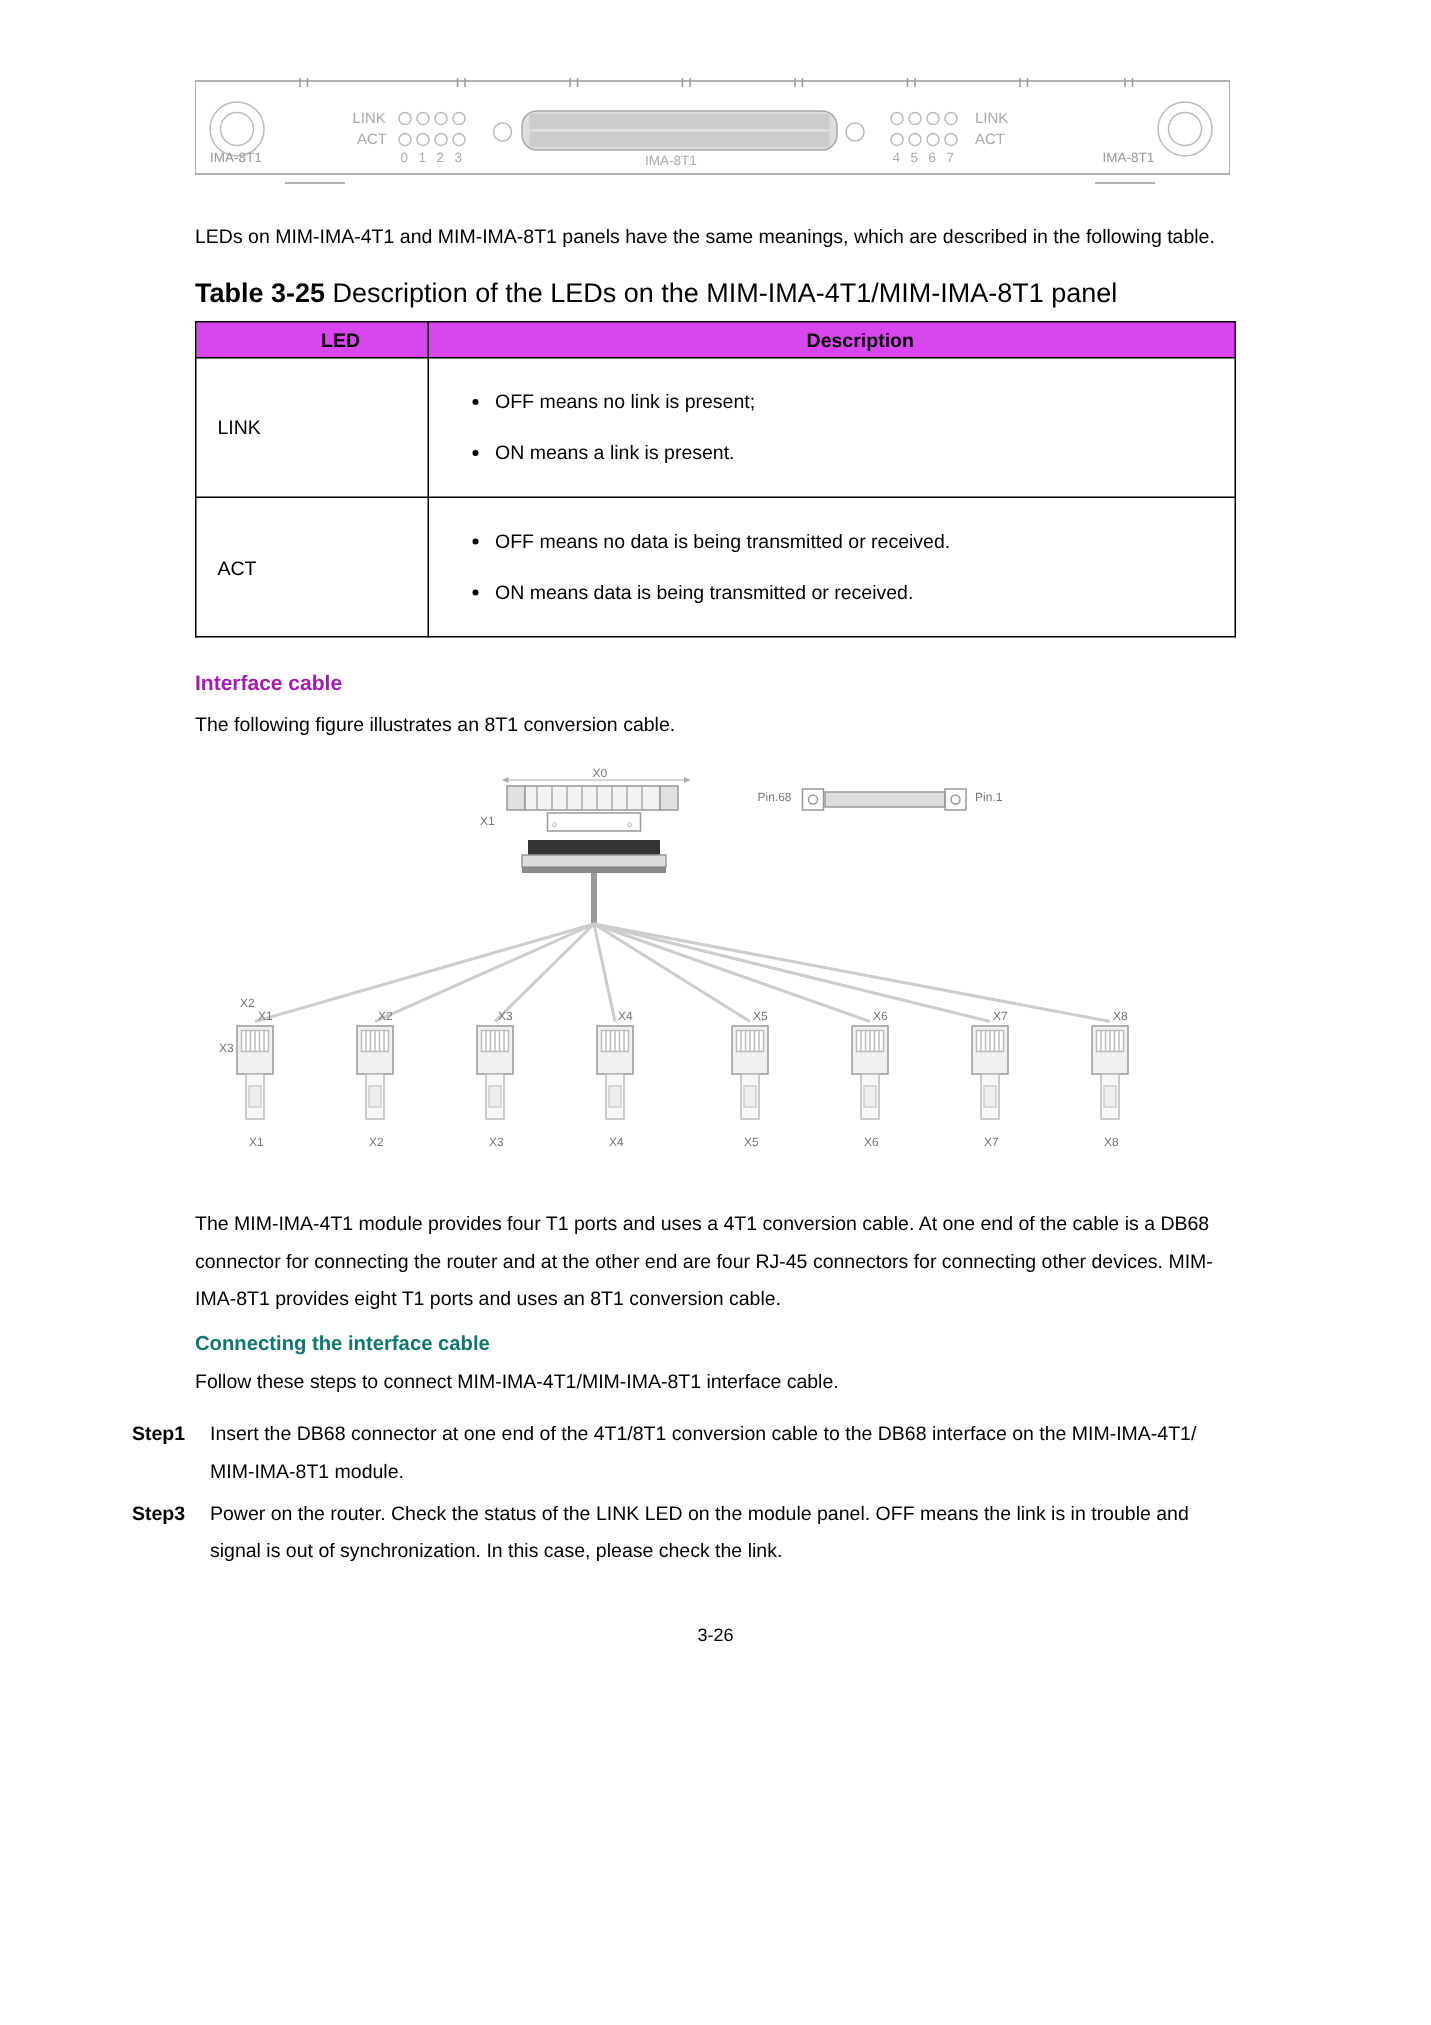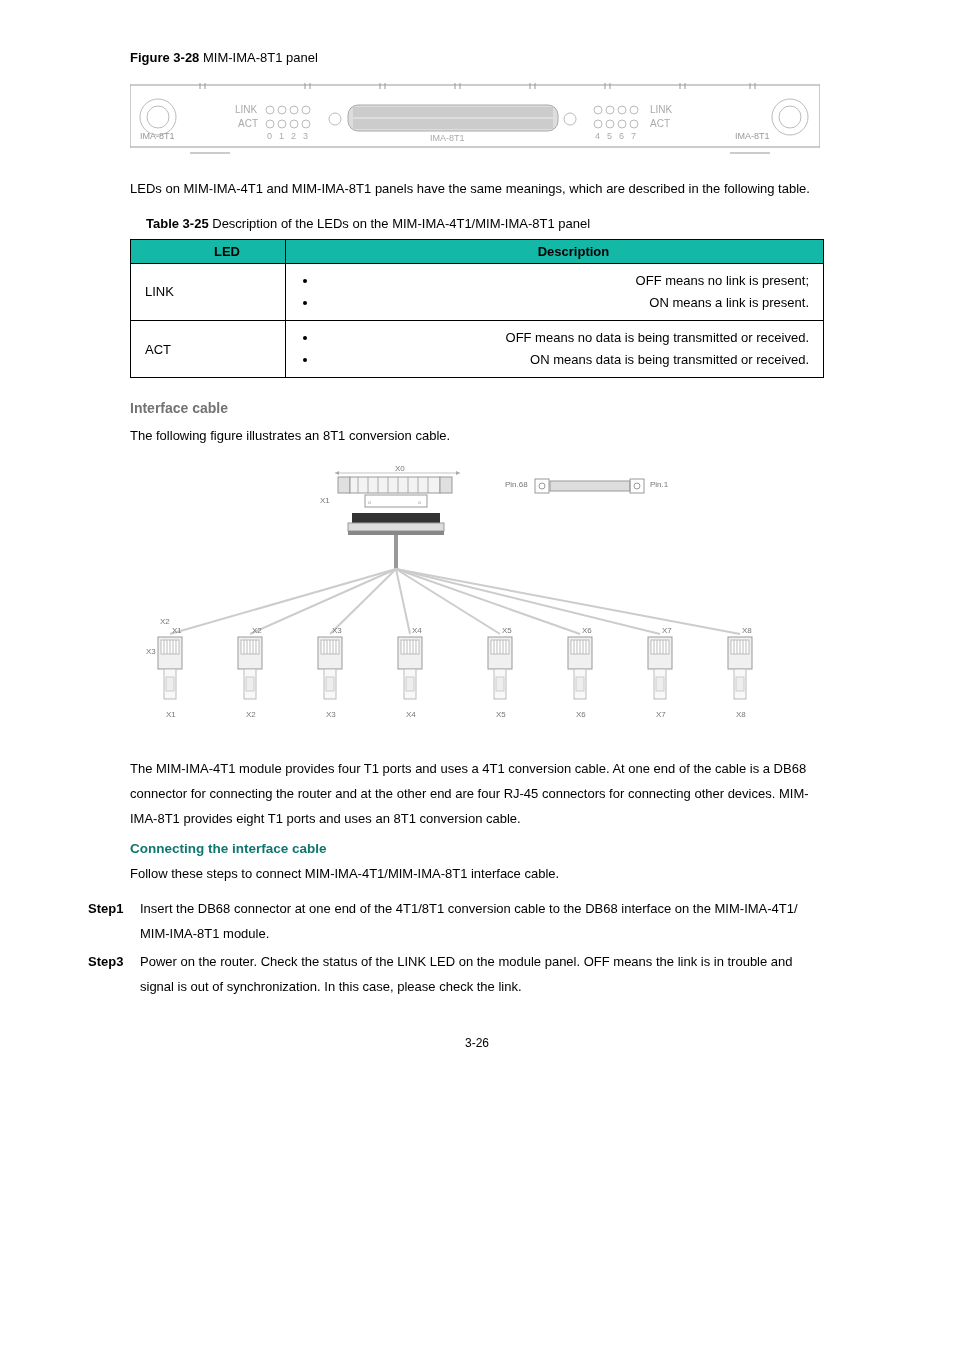--- a/index.html
+++ b/index.html
@@ -17,56 +17,55 @@
     font-size: 13px;
     margin: 10px 0 12px 0;
   }
   .fig-caption .fig-label { font-weight: bold; }
   .body-text {
     font-size: 13px;
     line-height: 1.9;
     margin: 10px 0 10px 0;
   }
   .table-caption {
-    font-size: 13px;
-    margin: 14px 0 8px 16px;
+    font-size: 18px;
+    margin: 14px 0 8px 0;
   }
   .table-caption .tbl-label { font-weight: bold; }
   .led-table {
     width: 100%;
     border-collapse: collapse;
     font-size: 13px;
   }
   .led-table th, .led-table td {
     border: 1px solid #000;
     padding: 4px 10px;
     vertical-align: middle;
   }
   .led-table th {
-    background: #14b8a6;
+    background: #d946ef;
     text-align: center;
     font-weight: bold;
     padding-left: 48px;
   }
   .led-table td.led-name {
     width: 130px;
     padding-left: 14px;
   }
   .led-table ul {
     margin: 0;
     padding-left: 18px;
     list-style: disc;
   }
   .led-table li {
-    margin: 4px;
+    margin: 16px;
     line-height: 1.4;
-    text-align: right;
   }
   h3.red {
-    color: #737373;
+    color: #a21caf;
     font-size: 14px;
     font-weight: bold;
     margin: 22px 0 8px 0;
   }
   h3.red-sub {
     color: #0f766e;
     font-size: 13.5px;
     font-weight: bold;
     margin: 10px 0 6px 0;
   }
@@ -102,24 +101,20 @@
     margin: 6px 0 18px 0;
   }
   .cable-figure svg { display:block; }
   .svg-text { font-family: Arial, sans-serif; }
 </style>
 </head>
 <body>
 
 <div class="page">
 
-  <div class="fig-caption">
-    <span class="fig-label">Figure 3-28</span>
-    <span>MIM-IMA-8T1 panel</span>
-  </div>
 
   <div class="panel-figure">
     <svg width="690" height="78" viewBox="0 0 690 78">
 
       <rect x="0" y="8" width="690" height="62" fill="none" stroke="#999" stroke-width="1"></rect>
 
       <g stroke="#999">
         <line x1="70" y1="6" x2="70" y2="12"></line>
           <line x1="75" y1="6" x2="75" y2="12"></line>
         <line x1="175" y1="6" x2="175" y2="12"></line>

